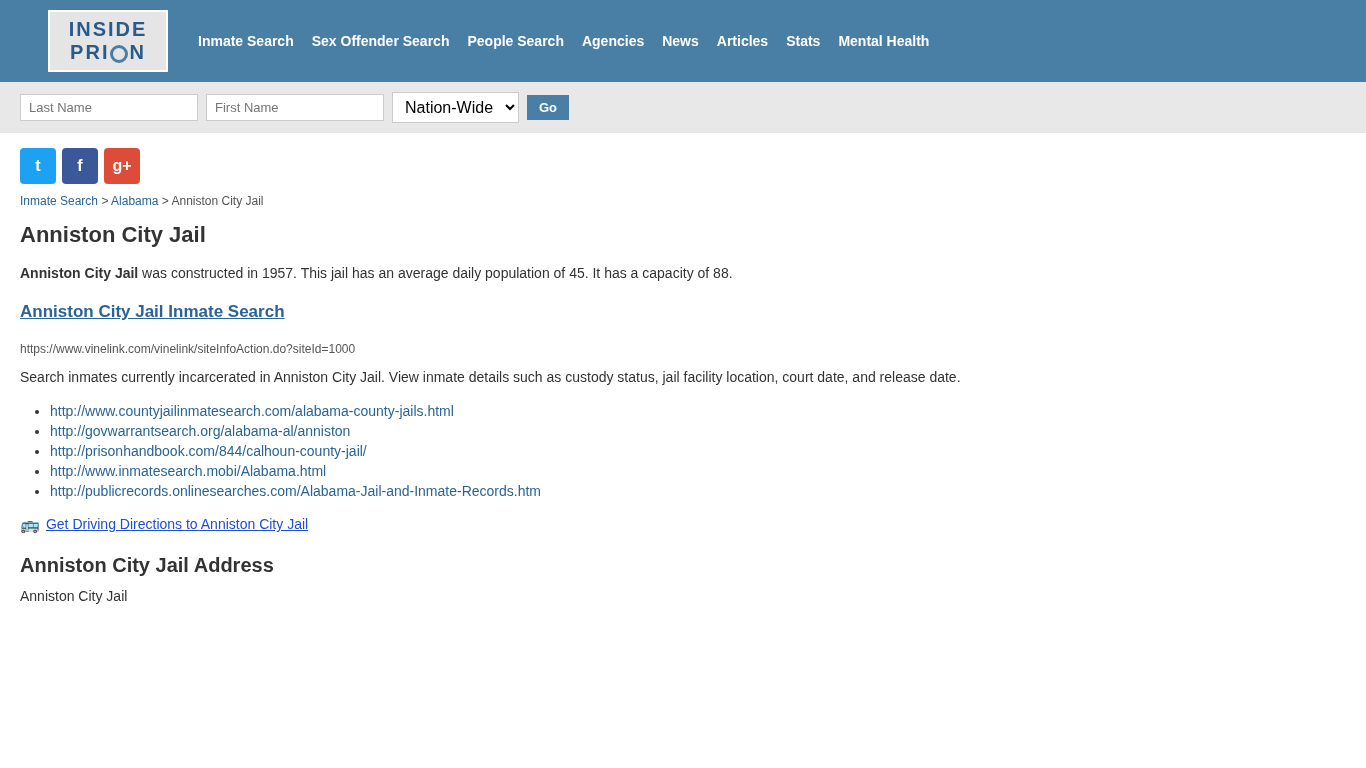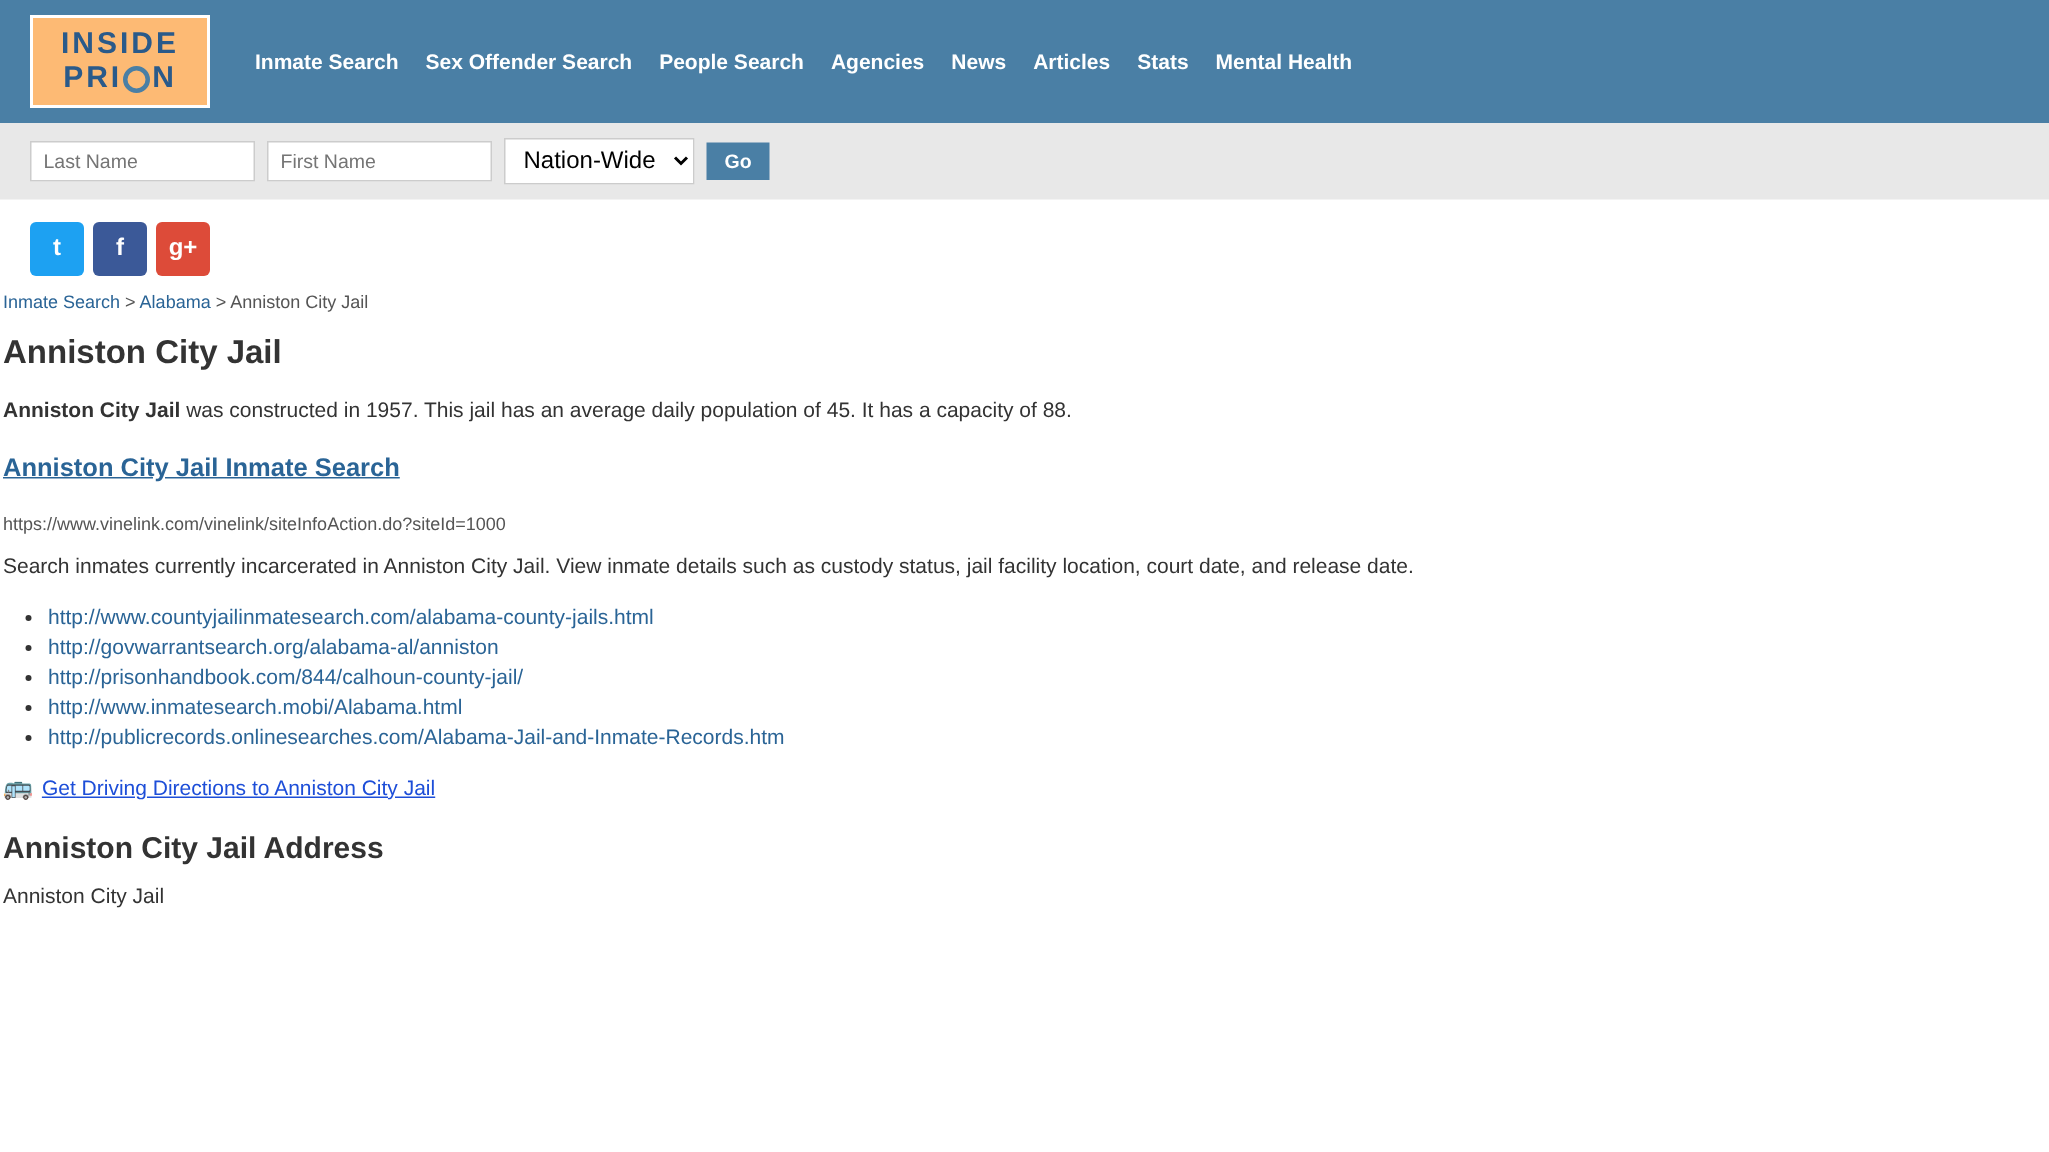--- a/index.html
+++ b/index.html
@@ -7,27 +7,28 @@
 
     
     #header {
       background-color: #4a7fa5;
       padding: 10px 20px;
       display: flex;
       align-items: center;
       gap: 30px;
     }
     #logo {
-      background: #fdba74;
+      background: #e5e5e5;
       border: 2px solid #fff;
       padding: 6px 10px;
       display: flex;
       flex-direction: column;
       align-items: center;
       min-width: 120px;
+      margin-left: 28px;
     }
     #logo .logo-top {
       font-size: 20px;
       font-weight: bold;
       color: #2a5a8a;
       letter-spacing: 2px;
     }
     #logo .logo-bottom {
       font-size: 20px;
       font-weight: bold;
@@ -65,21 +66,21 @@
       padding: 10px 20px;
       display: flex;
       align-items: center;
       gap: 8px;
     }
     #search-bar input {
       padding: 5px 8px;
       border: 1px solid #ccc;
       font-size: 13px;
       color: #999;
-      width: 150px;
+      width: 178px;
     }
     #search-bar select {
       padding: 5px 8px;
       border: 1px solid #ccc;
       font-size: 16px;
       background: #fff;
     }
     #search-bar button {
       background: #4a7fa5;
       color: #fff;
@@ -108,21 +109,21 @@
       font-size: 16px;
       cursor: pointer;
       text-decoration: none;
     }
     .social-twitter { background: #1da1f2; }
     .social-facebook { background: #3b5998; }
     .social-googleplus { background: #dd4b39; }
 
     
     #main-content {
-      padding: 0 20px 20px 2px;
+      padding: 0 20px 20px 20px;
       max-width: 1200px;
     }
 
     
     #breadcrumb {
       font-size: 12px;
       margin-bottom: 14px;
       color: #555;
     }
     #breadcrumb a { color: #2a6496; text-decoration: none; }

